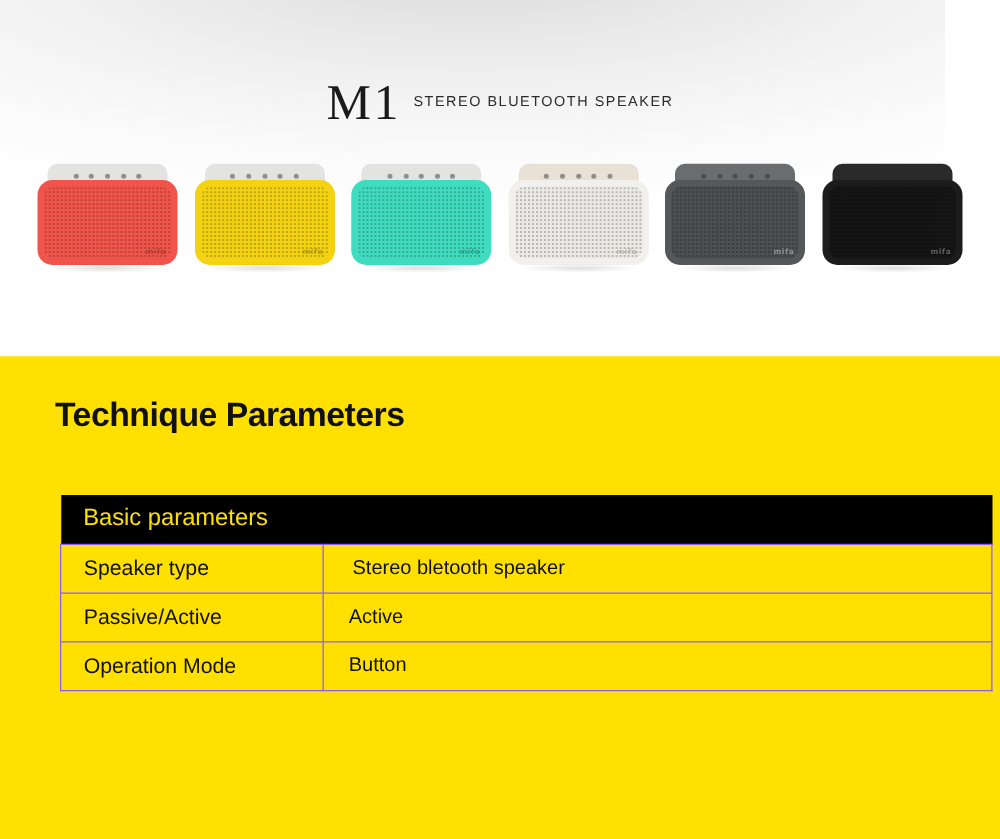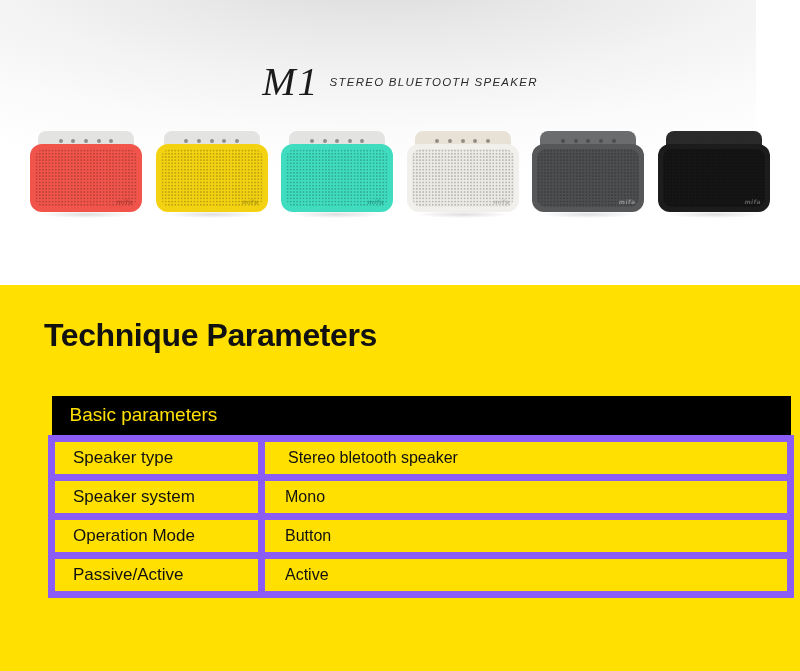--- a/index.html
+++ b/index.html
@@ -10,21 +10,20 @@
     overflow: hidden;
   }
   .page { position: relative; width: 800px; height: 671px; }
 
   
   .hero {
     position: absolute; left: 0; top: 0;
     width: 756px; height: 285px;
     background:
       radial-gradient(120% 90% at 50% -10%, #d9d9d9 0%, #e8e8e8 22%, #f3f3f3 42%, #fbfbfb 62%, #ffffff 80%);
-    font-style: italic;
   }
   .hero-title {
     position: absolute; left: 0; top: 58px; width: 800px;
     text-align: center;
     white-space: nowrap;
   }
   .hero-title .model {
     font-family: "Liberation Serif", serif;
     font-size: 40px; font-weight: 300; color: #1a1a1a;
     letter-spacing: 2px; vertical-align: middle;
@@ -85,41 +84,41 @@
   }
 
   
   .yellow {
     position: absolute; left: 0; top: 285px;
     width: 800px; height: 386px;
     background: #ffe000;
   }
   .section-title {
     position: absolute; left: 44px; top: 32px;
-    font-size: 32px; font-weight: 700; color: #111111;
+    font-size: 27px; font-weight: 700; color: #111111;
     letter-spacing: -0.4px;
   }
 
   
   .spec-table {
     position: absolute; left: 48px; top: 111px;
     width: 746px;
     border-collapse: collapse;
     table-layout: fixed;
   }
   .spec-table tr.header-row td {
     background: #000000;
     color: #ffe000;
     font-size: 19px;
     padding: 8px 0 9px 18px;
     border: none;
     height: 38px;
   }
   .spec-table td {
-    border: 7px solid #8b5cf6;
+    border: 1px solid #8b5cf6;
     background: #ffe000;
     color: #111111;
     height: 39px;
     vertical-align: middle;
   }
   .spec-table td.key {
     width: 210px;
     font-size: 17px;
     padding-left: 18px;
   }
@@ -239,28 +238,24 @@
         </colgroup>
       <tbody>
         <tr class="header-row">
           <td colspan="2">Basic parameters</td>
         </tr>
       <tr class="first-data">
             <td class="key">Speaker type</td>
             <td class="val">Stereo bletooth speaker</td>
           </tr>
           <tr>
-            <td class="key">Speaker system</td>
-            <td class="val">Mono</td>
+            <td class="key">Passive/Active</td>
+            <td class="val">Active</td>
           </tr>
           <tr>
             <td class="key">Operation Mode</td>
             <td class="val">Button</td>
           </tr>
-          <tr>
-            <td class="key">Passive/Active</td>
-            <td class="val">Active</td>
-          </tr>
         </tbody>
     </table>
 
   </div>
 </div>
 
 </body></html>

